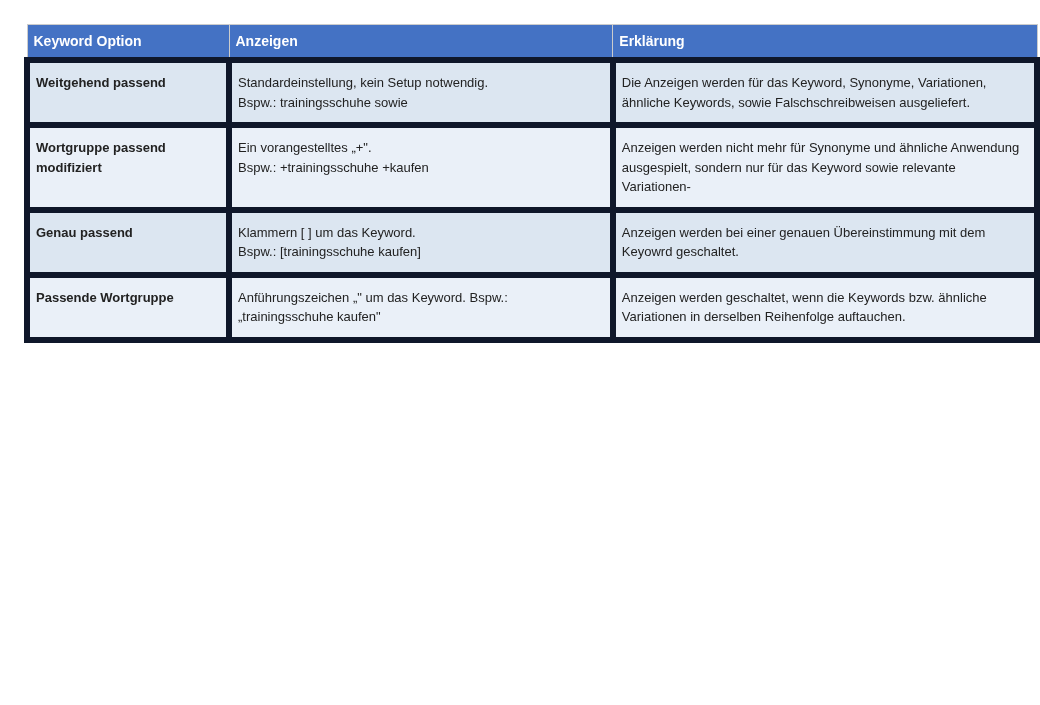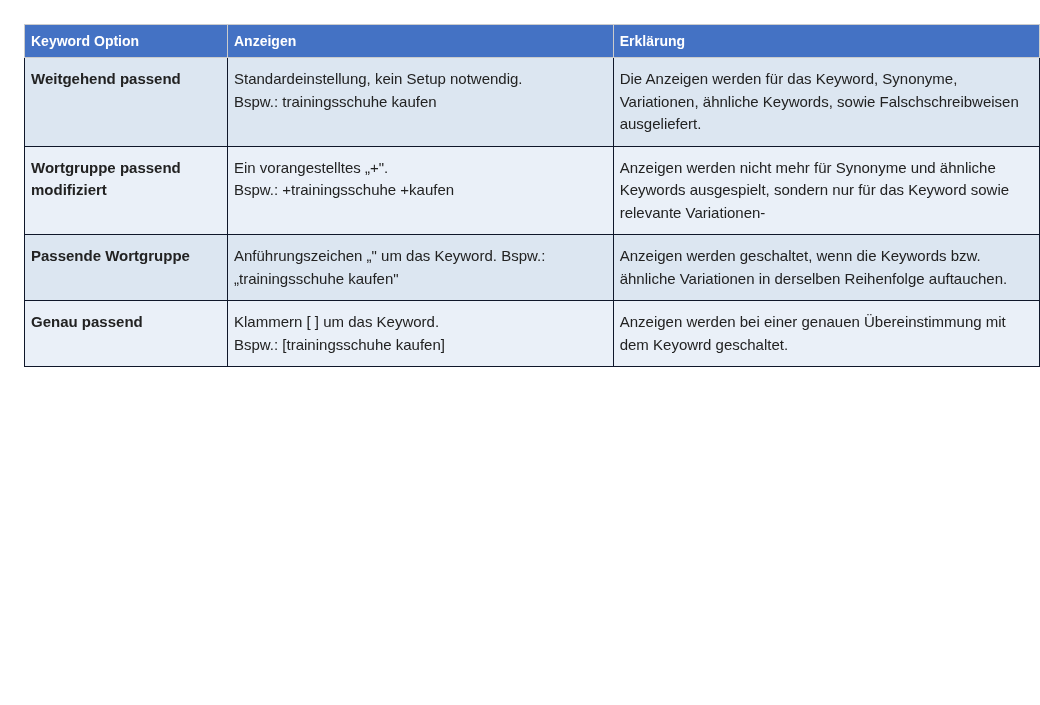--- a/index.html
+++ b/index.html
@@ -40,22 +40,22 @@
       background-color: #dce6f1;
     }
 
     tbody tr:nth-child(even) {
       background-color: #eaf0f8;
     }
 
     tbody tr td {
       padding: 10px 6px;
       vertical-align: top;
-      border: 1px solid #0f172a;
-      font-size: 15px;
+      border: 6px solid #0f172a;
+      font-size: 13px;
       color: #222;
       line-height: 1.5;
     }
 
     tbody tr td:first-child {
       font-weight: bold;
     }
   </style>
 </head>
 <body>
@@ -70,34 +70,34 @@
     <tr>
       <th>Keyword Option</th>
       <th>Anzeigen</th>
       <th>Erklärung</th>
     </tr>
   </thead>
   <tbody id="table-body">
   <tr>
         <td>Weitgehend passend</td>
         <td style="white-space: pre-wrap;">Standardeinstellung, kein Setup notwendig.
-Bspw.: trainingsschuhe kaufen</td>
+Bspw.: trainingsschuhe sowie</td>
         <td>Die Anzeigen werden für das Keyword, Synonyme, Variationen, ähnliche Keywords, sowie Falschschreibweisen ausgeliefert.</td>
       </tr>
       <tr>
         <td>Wortgruppe passend modifiziert</td>
         <td style="white-space: pre-wrap;">Ein vorangestelltes „+".
 Bspw.: +trainingsschuhe +kaufen</td>
-        <td>Anzeigen werden nicht mehr für Synonyme und ähnliche Keywords ausgespielt, sondern nur für das Keyword sowie relevante Variationen-</td>
-      </tr>
-      <tr>
-        <td>Passende Wortgruppe</td>
-        <td style="white-space: pre-wrap;">Anführungszeichen „" um das Keyword. Bspw.: „trainingsschuhe kaufen"</td>
-        <td>Anzeigen werden geschaltet, wenn die Keywords bzw. ähnliche Variationen in derselben Reihenfolge auftauchen.</td>
+        <td>Anzeigen werden nicht mehr für Synonyme und ähnliche Anwendung ausgespielt, sondern nur für das Keyword sowie relevante Variationen-</td>
       </tr>
       <tr>
         <td>Genau passend</td>
         <td style="white-space: pre-wrap;">Klammern [ ] um das Keyword.
 Bspw.: [trainingsschuhe kaufen]</td>
         <td>Anzeigen werden bei einer genauen Übereinstimmung mit dem Keyowrd geschaltet.</td>
       </tr>
+      <tr>
+        <td>Passende Wortgruppe</td>
+        <td style="white-space: pre-wrap;">Anführungszeichen „" um das Keyword. Bspw.: „trainingsschuhe kaufen"</td>
+        <td>Anzeigen werden geschaltet, wenn die Keywords bzw. ähnliche Variationen in derselben Reihenfolge auftauchen.</td>
+      </tr>
     </tbody>
 </table>
 
 </body></html>

